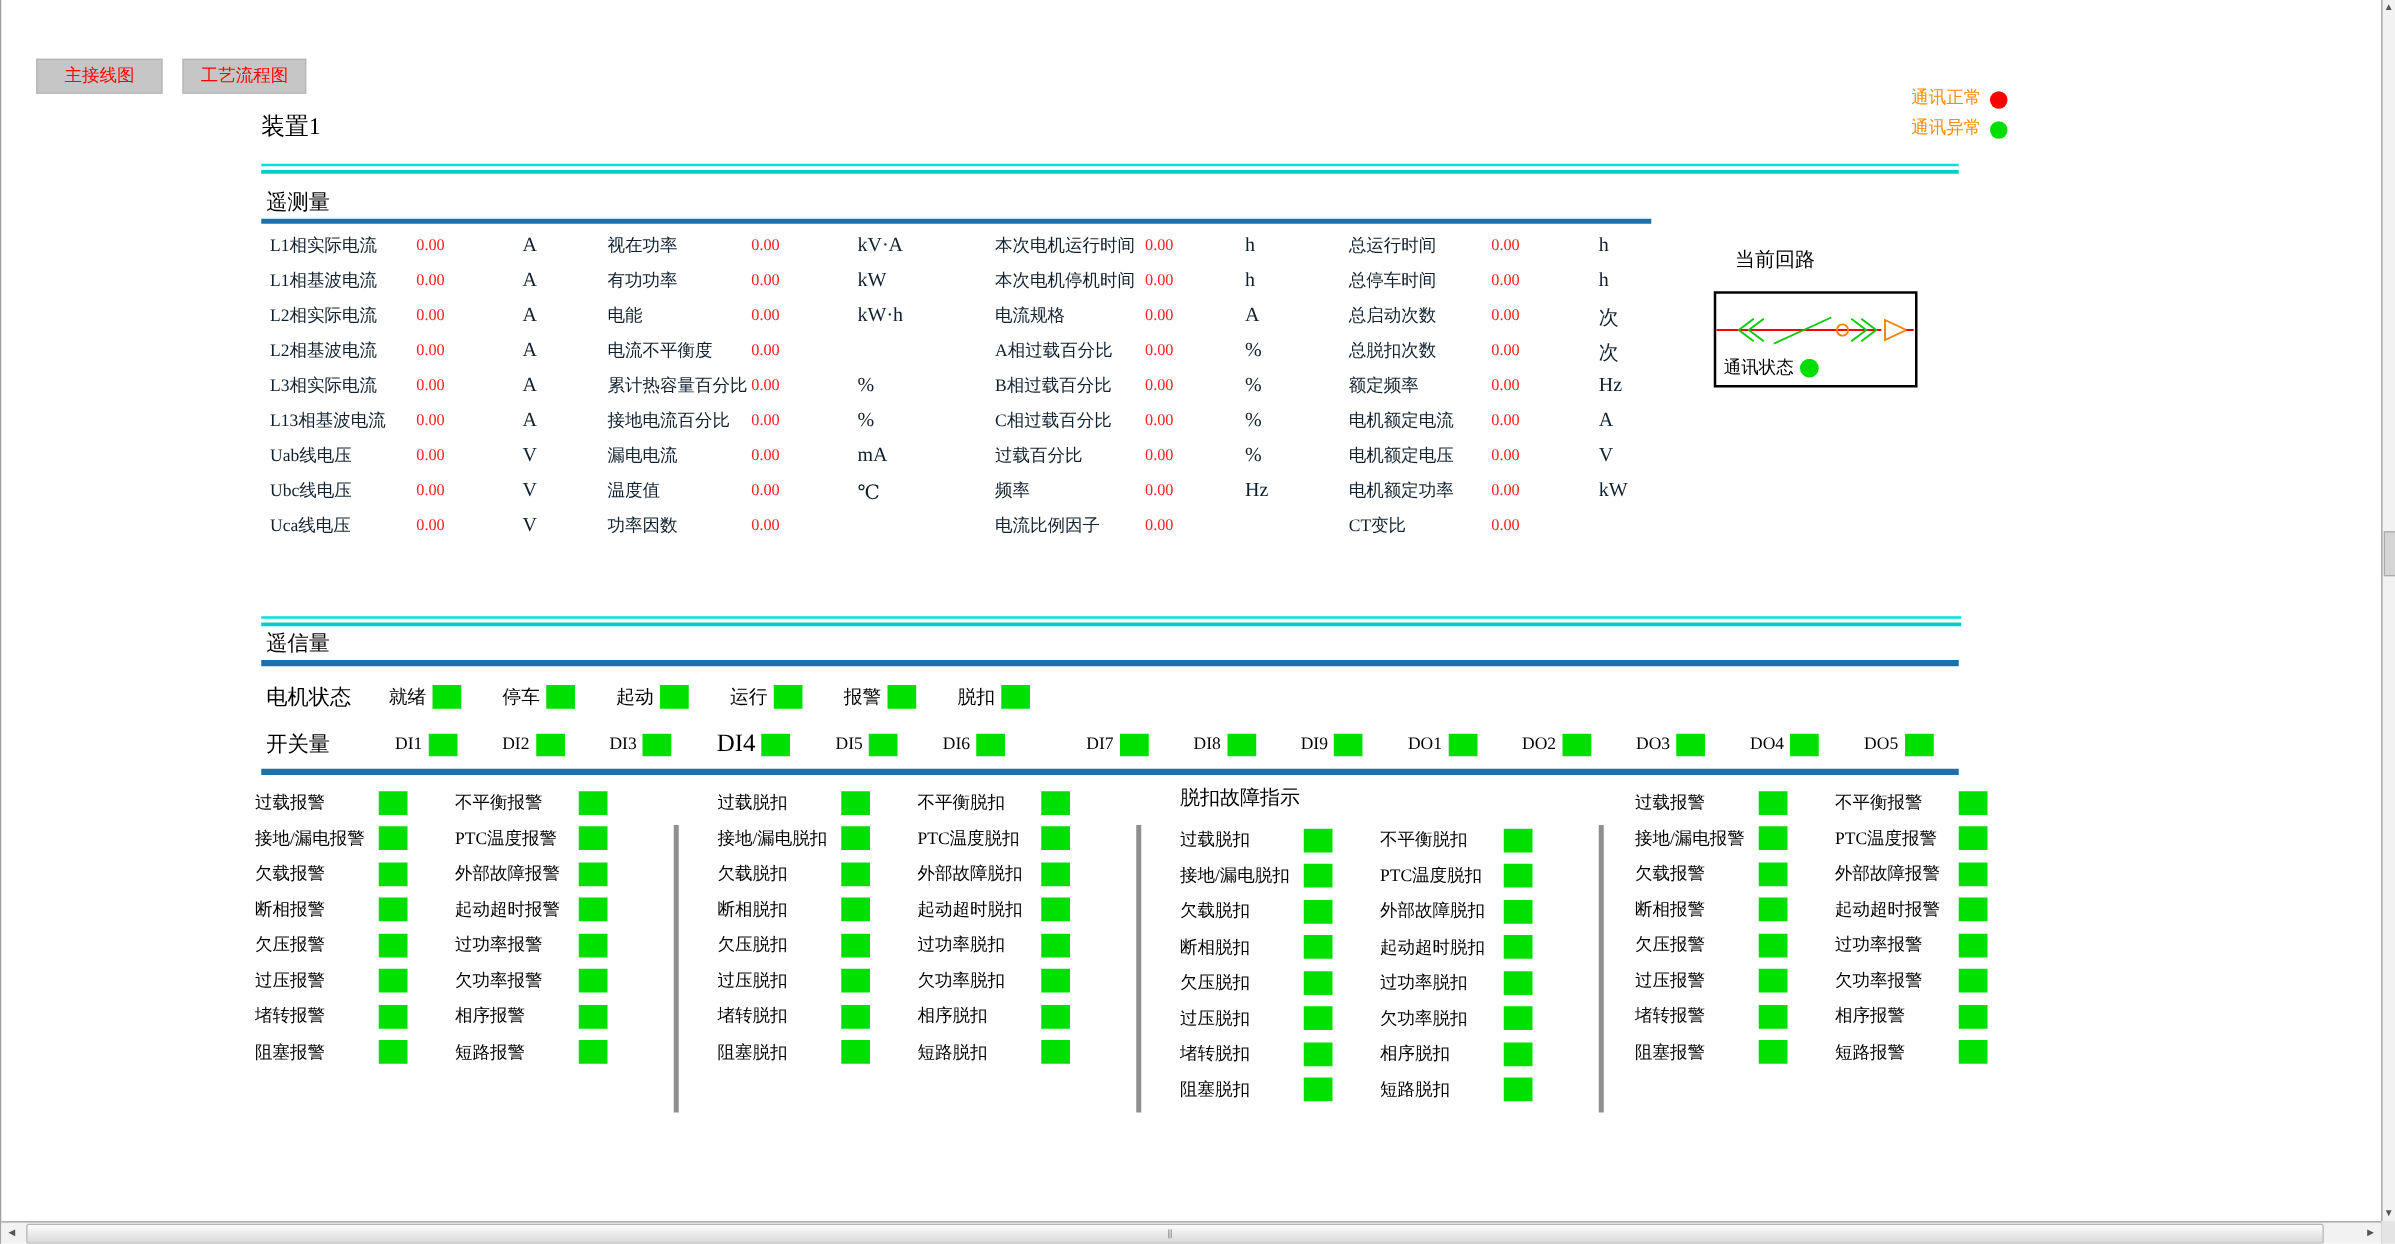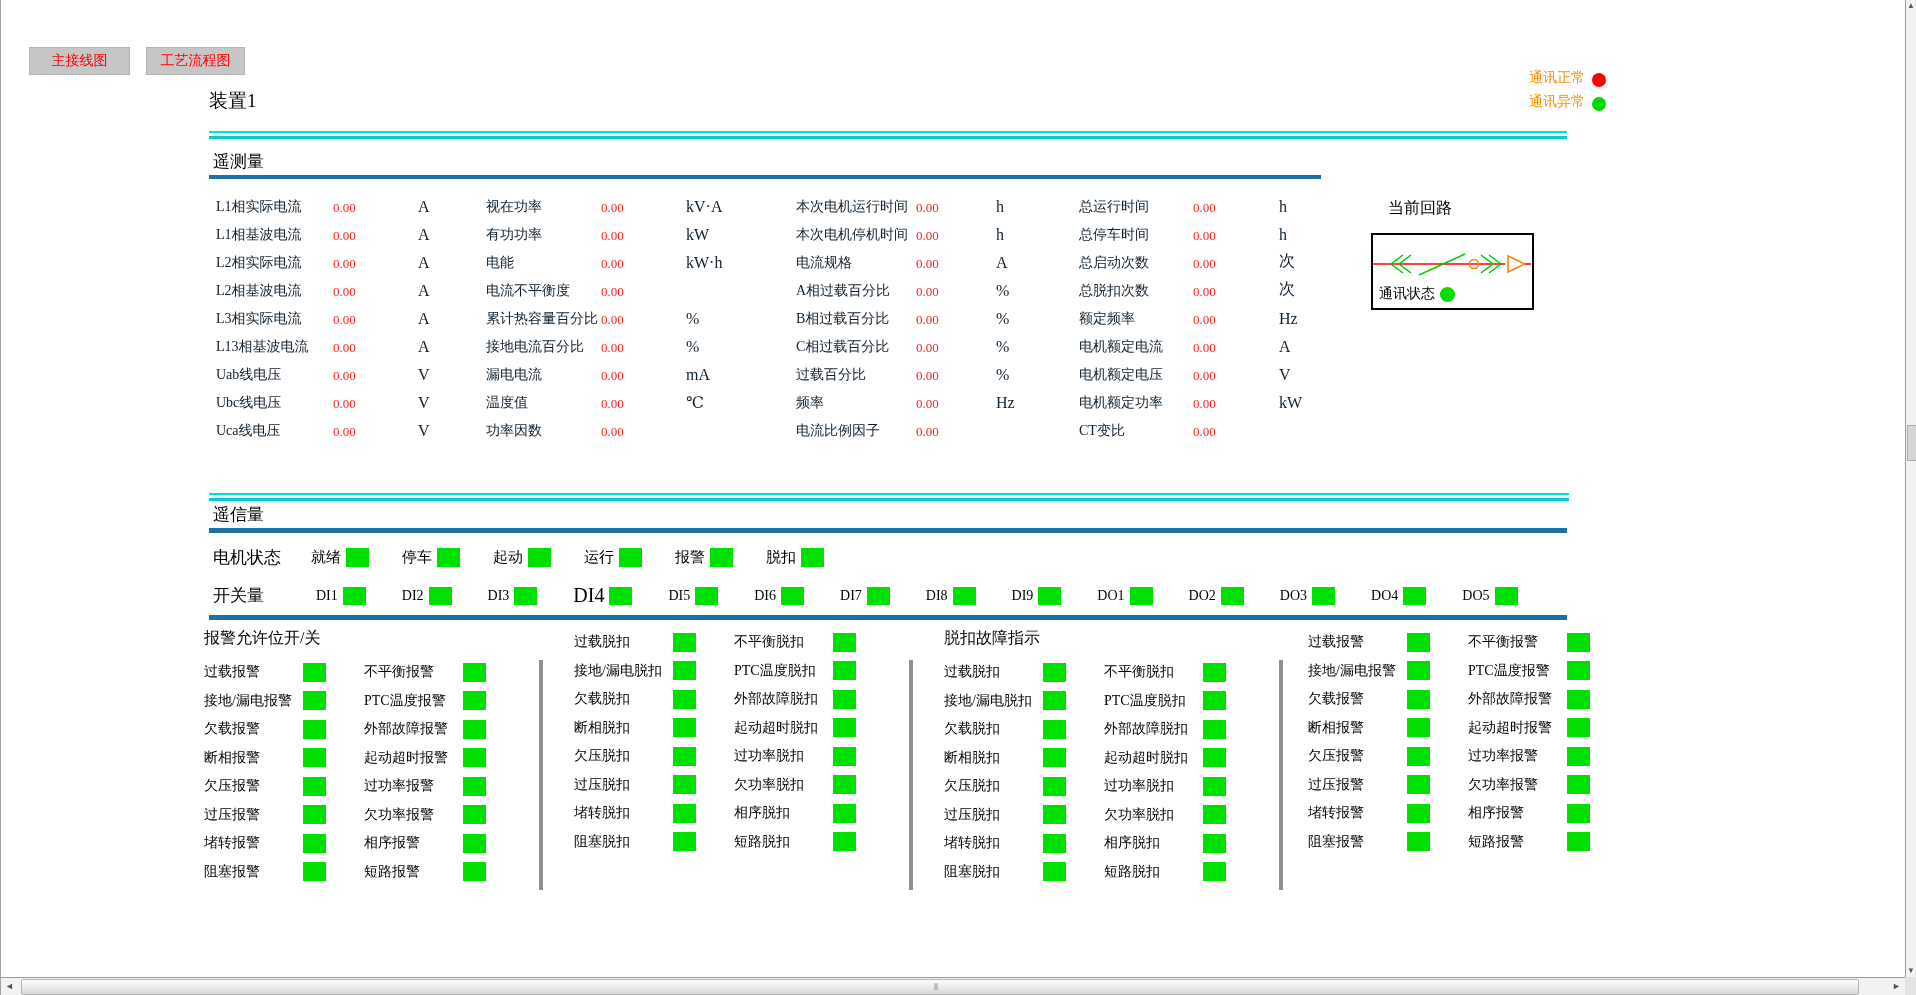--- a/index.html
+++ b/index.html
@@ -23,21 +23,21 @@
   .dot{width:14px;height:14px;border-radius:50%;display:inline-block;}
   .dot-red{background:#ff0000;}
   .dot-green{background:#00dd00;}
   
   #page-title{left:208px;top:88px;font-size:19px;color:#000;}
   .cyan-band{position:absolute;height:3px;background:#fff;border-top:2px solid #00e0e0;border-bottom:3px solid #00cccc;}
   .blue-rule{position:absolute;background:#1c71a8;}
   .sec-head{position:absolute;font-size:17px;color:#000;}
   
   .t-col{position:absolute;top:188px;}
-  .t-row{height:28px;display:flex;align-items:flex-end;}
+  .t-row{height:28px;display:flex;align-items:flex-start;}
   .t-label{width:117px;font-size:14px;color:#10202e;white-space:nowrap;}
   .t-value{width:85px;font-size:13px;color:#ff2020;}
   .t-unit{font-size:16px;color:#10202e;white-space:nowrap;}
   
   #circuit-title{left:1387px;top:198px;font-size:16px;color:#000;}
   #circuit-box{left:1370px;top:233px;width:163px;height:77px;border:2px solid #000;box-sizing:border-box;}
   #circuit-status{position:absolute;left:6px;top:50px;display:flex;align-items:center;gap:5px;font-size:14px;color:#000;}
   
   .sig-row{position:absolute;display:flex;align-items:center;}
   .sig-row .row-label{font-size:17px;color:#000;white-space:nowrap;}
@@ -404,21 +404,21 @@
       <span class="sig-item" style="font-size:14px;">
         <span>DI5</span>
         <span class="gbox" style="height:18px;"></span>
       </span>
 
       <span class="sig-item" style="font-size:14px;">
         <span>DI6</span>
         <span class="gbox" style="height:18px;"></span>
       </span>
 
-      <span class="sig-item" style="font-size:14px;">
+      <span class="sig-item" style="font-size:14px;margin-left:29px;">
         <span>DI7</span>
         <span class="gbox" style="height:18px;"></span>
       </span>
 
       <span class="sig-item" style="font-size:14px;">
         <span>DI8</span>
         <span class="gbox" style="height:18px;"></span>
       </span>
 
       <span class="sig-item" style="font-size:14px;">
@@ -449,21 +449,20 @@
       <span class="sig-item" style="font-size:14px;">
         <span>DO5</span>
         <span class="gbox" style="height:18px;"></span>
       </span>
     </div>
 </div>
 
 <div class="blue-rule" style="left:208px;top:615px;width:1358px;height:5px;"></div>
 
 <div class="alarm-group" style="left:203px;">
-  <div class="alarm-head">报警允许位开/关</div>
   <div class="alarm-cols">
     <div class="alarm-col left">
 
         <div class="alarm-item">
           <span class="a-label">过载报警</span>
           <span class="gbox"></span>
         </div>
 
         <div class="alarm-item">
           <span class="a-label">接地/漏电报警</span>

